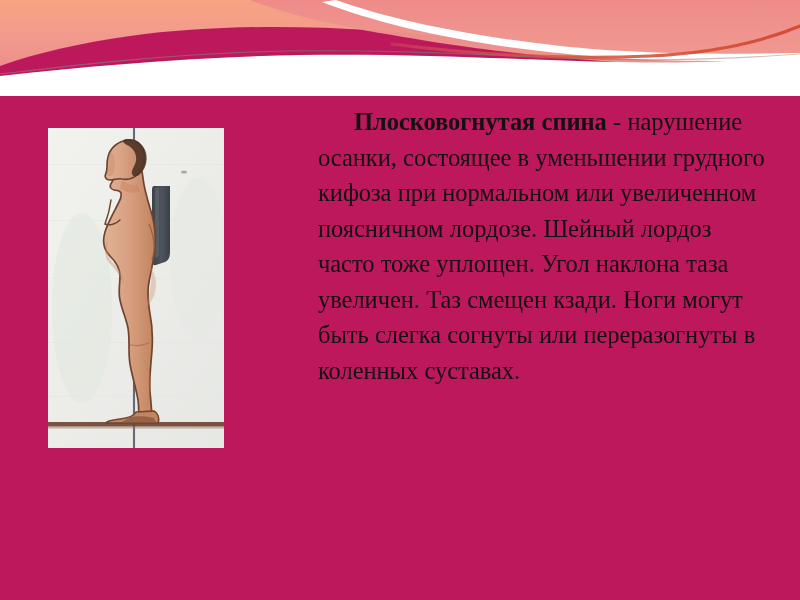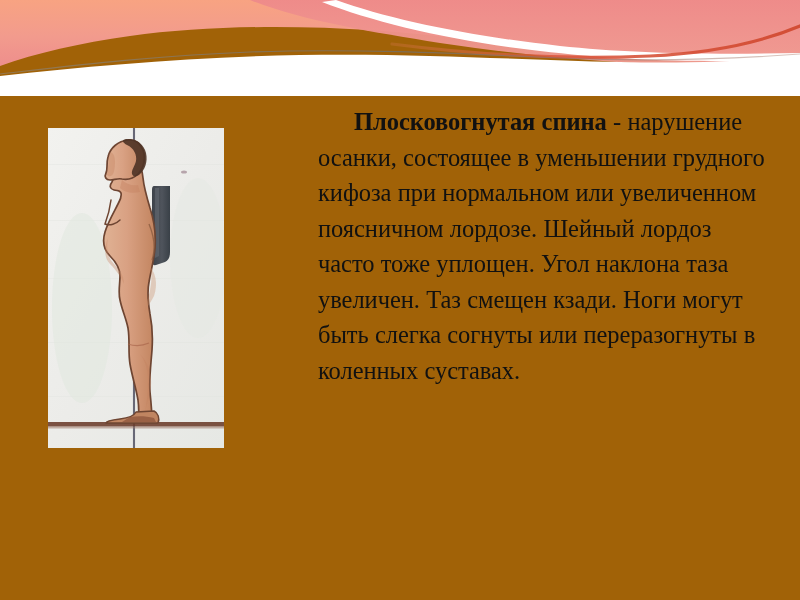--- a/index.html
+++ b/index.html
@@ -2,21 +2,21 @@
 <html lang="ru"><head>
 <meta charset="utf-8">
 <title>Плосковогнутая спина</title>
 <style>
   html,body{margin:0;padding:0;}
   body{
     width:800px;height:600px;overflow:hidden;position:relative;
     background:#ffffff;
     font-family:"Liberation Serif","DejaVu Serif",serif;
   }
-  #slide{position:absolute;inset:0;width:800px;height:600px;background:#a16207;overflow:hidden;}
+  #slide{position:absolute;inset:0;width:800px;height:600px;background:#be185d;overflow:hidden;}
 
   
   #header-decoration{position:absolute;left:0;top:0;width:800px;height:96px;overflow:hidden;pointer-events:none;}
   #header-decoration svg{display:block;width:800px;height:96px;}
 
   
   #illustration{
     position:absolute;left:48px;top:128px;width:176px;height:320px;
     overflow:hidden;background:#efefec;
   }

